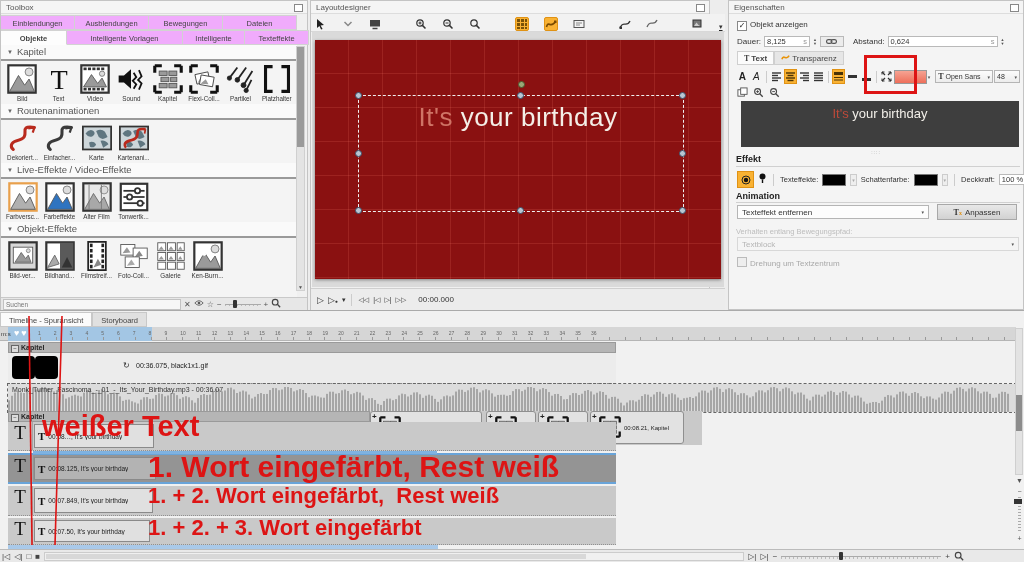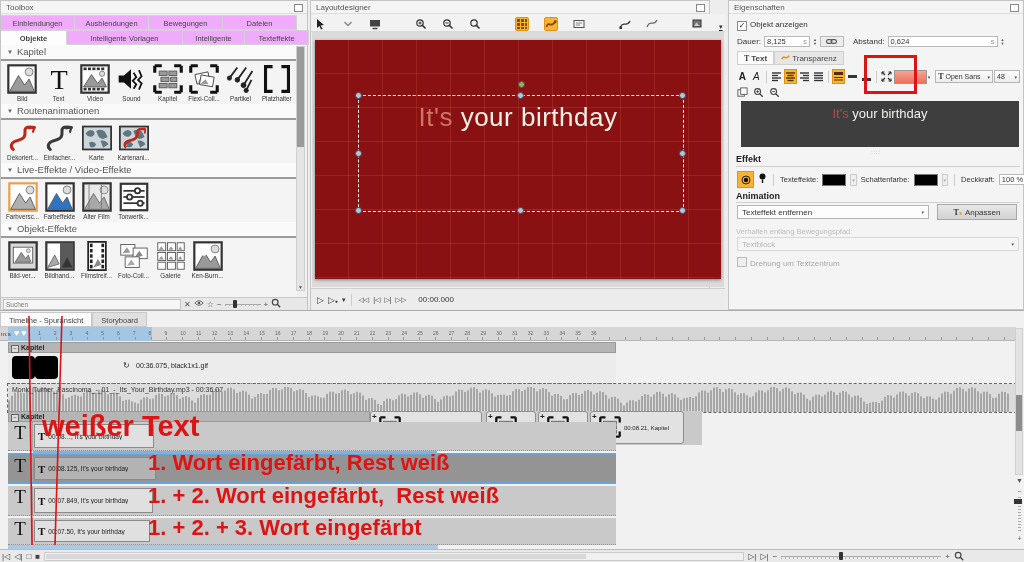--- a/index.html
+++ b/index.html
@@ -1371,20 +1371,20 @@
       <span class="navico">+</span>
       <span class="navico"><svg width="10" height="10" viewBox="0 0 12 12">
             <circle cx="5" cy="5" r="3.4" fill="none" stroke="#444" stroke-width="1.4"></circle>
             <line x1="7.6" y1="7.6" x2="11" y2="11" stroke="#444" stroke-width="1.6"></line>
           </svg></span>
     </div>
   </div>
 
   <div id="ann-rect" style="border-color: rgb(221, 20, 20);"></div>
   <div class="ann-text" style="left: 42px; top: 410px; font-size: 29px; color: rgb(221, 20, 20);">weißer Text</div>
-  <div class="ann-text" style="left: 148px; top: 450px; font-size: 22px; color: rgb(221, 20, 20);">1. Wort eingefärbt, Rest weiß</div>
+  <div class="ann-text" style="left: 148px; top: 450px; font-size: 30px; color: rgb(221, 20, 20);">1. Wort eingefärbt, Rest weiß</div>
   <div class="ann-text" style="left: 148px; top: 483px; font-size: 22px; color: rgb(221, 20, 20);">1. + 2. Wort eingefärbt,  Rest weiß</div>
   <div class="ann-text" style="left: 148px; top: 515px; font-size: 22px; color: rgb(221, 20, 20);">1. + 2. + 3. Wort eingefärbt</div>
   <svg id="ann-lines">
     <line x1="29" y1="316" x2="32" y2="545" stroke="#dd1414" stroke-width="1.6"></line>
     <line x1="62" y1="316" x2="55" y2="545" stroke="#dd1414" stroke-width="1.6"></line>
   </svg>
 </div>
 
 </body></html>

